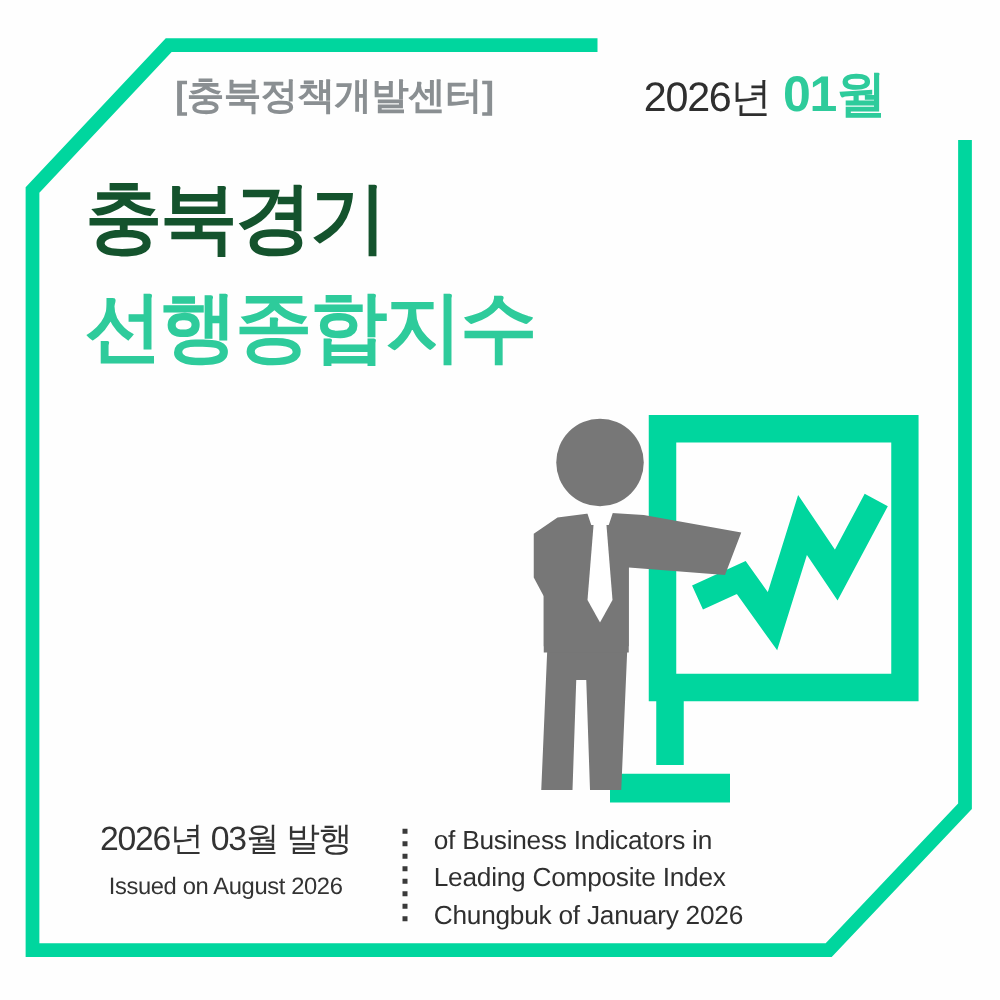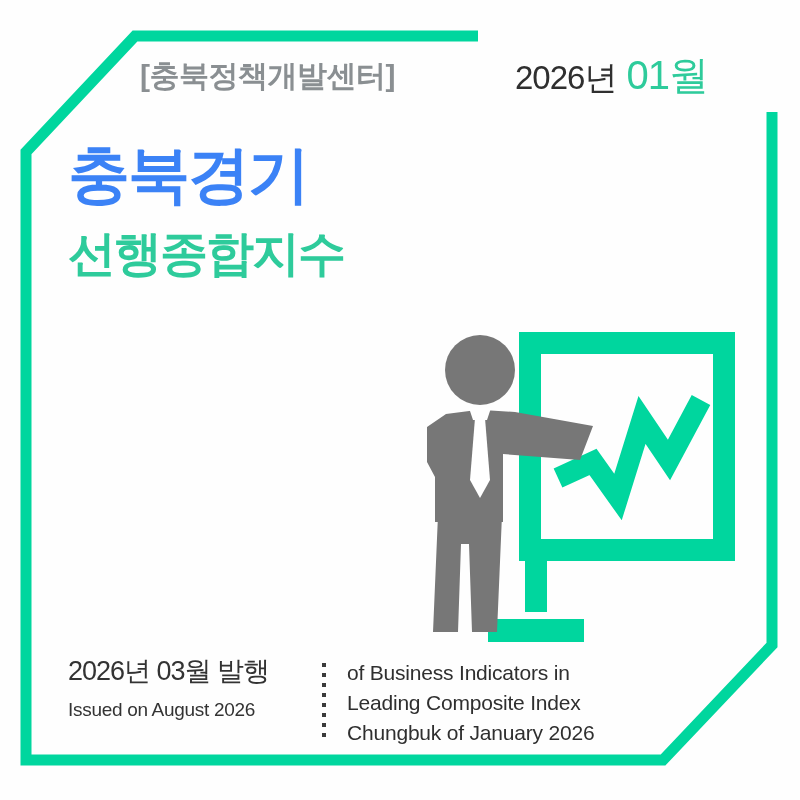--- a/index.html
+++ b/index.html
@@ -48,41 +48,41 @@
     text-align: center;
   }
   .date-year {
     font-size: 33px;
     font-weight: 400;
     color: #2f2f2f;
     letter-spacing: -1px;
   }
   .date-month {
     font-size: 40px;
-    font-weight: 400;
+    font-weight: 700;
     color: #2ecb9b;
     letter-spacing: -1px;
   }
 
   
   .title-block {
     position: absolute;
     left: 68px;
     top: 140px;
   }
   .title-line1 {
     font-size: 62px;
     font-weight: 700;
-    color: #3b82f6;
+    color: #14532d;
     letter-spacing: -2px;
     line-height: 1.12;
     margin: 0;
   }
   .title-line2 {
-    font-size: 48px;
+    font-size: 62px;
     font-weight: 700;
     color: #2ecb9b;
     letter-spacing: -2px;
     line-height: 1.12;
     margin: 18px 0 0 0;
   }
 
   
   #illustration {
     position: absolute;
@@ -96,21 +96,21 @@
   .footer {
     position: absolute;
     left: 68px;
     top: 655px;
     width: 620px;
     display: flex;
     align-items: flex-start;
   }
   .footer-left {
     width: 225px;
-    text-align: left;
+    text-align: center;
     padding-right: 8px;
   }
   .footer-ko {
     font-size: 27px;
     color: #333333;
     letter-spacing: -1px;
     line-height: 1.25;
     white-space: nowrap;
   }
   .footer-en {

